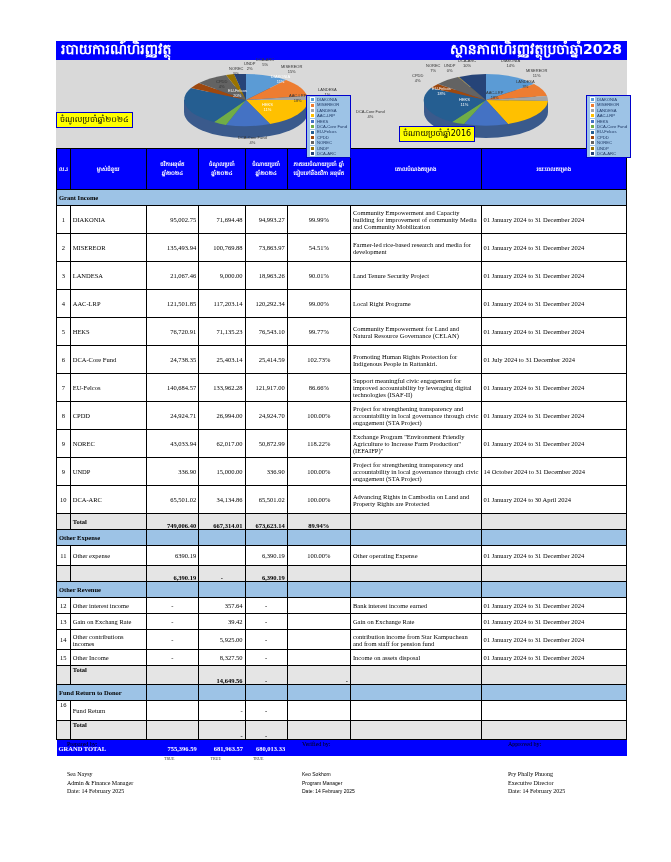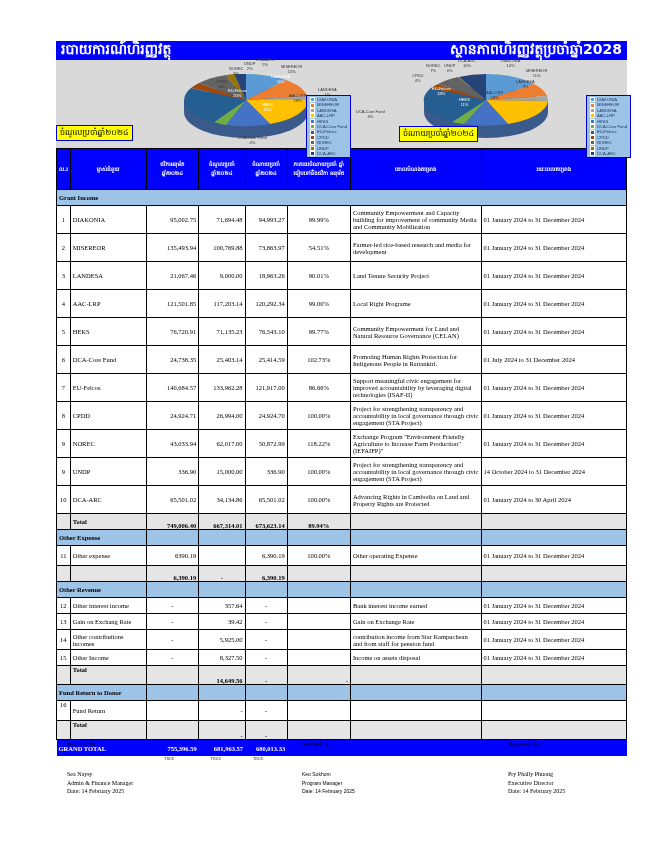--- a/index.html
+++ b/index.html
@@ -63,21 +63,21 @@
       <div class="lbl" style="left:188px;top:1px;">UNDP<br>2%</div>
       <div class="lbl" style="left:200px;top:-3px;">DCA-ARC<br>5%</div>
       <div class="lbl" style="left:225px;top:4px;">MISEREOR<br>15%</div>
       <div class="lbl" style="left:215px;top:14px;color:#fff;">DIAKONIA<br>11%</div>
       <div class="lbl" style="left:262px;top:27px;">LANDESA<br>1%</div>
       <div class="lbl" style="left:233px;top:33px;">AAC-LRP<br>18%</div>
       <div class="lbl" style="left:206px;top:42px;color:#fff;">HEKS<br>11%</div>
       <div class="lbl" style="left:172px;top:28px;color:#fff;">EU-Felcos<br>20%</div>
       <div class="lbl" style="left:160px;top:19px;">CPDD<br>4%</div>
       <div class="lbl" style="left:182px;top:75px;">DCA-Core Fund<br>4%</div>
-      <div class="chart-caption" style="left:0;top:65px;">ចំណូលប្រចាំឆ្នាំ២០២៤</div>
+      <div class="chart-caption" style="left:0;top:52px;">ចំណូលប្រចាំឆ្នាំ២០២៤</div>
     </div>
     <div class="legend" style="left:250px;top:35px;">
       <div class="li">
           <span class="sw" style="background:#5b9bd5"></span>
           <span>DIAKONIA</span>
         </div>
       <div class="li">
           <span class="sw" style="background:#ed7d31"></span>
           <span>MISEREOR</span>
         </div>
@@ -141,21 +141,21 @@
       <div class="lbl" style="left:88px;top:3px;">UNDP<br>0%</div>
       <div class="lbl" style="left:102px;top:-2px;">DCA-ARC<br>10%</div>
       <div class="lbl" style="left:145px;top:-2px;">DIAKONIA<br>14%</div>
       <div class="lbl" style="left:170px;top:8px;">MISEREOR<br>11%</div>
       <div class="lbl" style="left:160px;top:19px;">LANDESA<br>3%</div>
       <div class="lbl" style="left:130px;top:30px;">AAC-LRP<br>18%</div>
       <div class="lbl" style="left:103px;top:37px;color:#fff;">HEKS<br>11%</div>
       <div class="lbl" style="left:76px;top:26px;color:#fff;">EU-Felcos<br>18%</div>
       <div class="lbl" style="left:56px;top:13px;">CPDD<br>4%</div>
       <div class="lbl" style="left:0px;top:49px;">DCA-Core Fund<br>4%</div>
-      <div class="chart-caption" style="left:43px;top:66px;">ចំណាយប្រចាំឆ្នាំ២០២៤</div>
+      <div class="chart-caption" style="left:43px;top:66px;">ចំណាយប្រចាំឆ្នាំ2016</div>
     </div>
     <div class="legend" style="left:530px;top:35px;">
       <div class="li">
           <span class="sw" style="background:#5b9bd5"></span>
           <span>DIAKONIA</span>
         </div>
       <div class="li">
           <span class="sw" style="background:#ed7d31"></span>
           <span>MISEREOR</span>
         </div>

